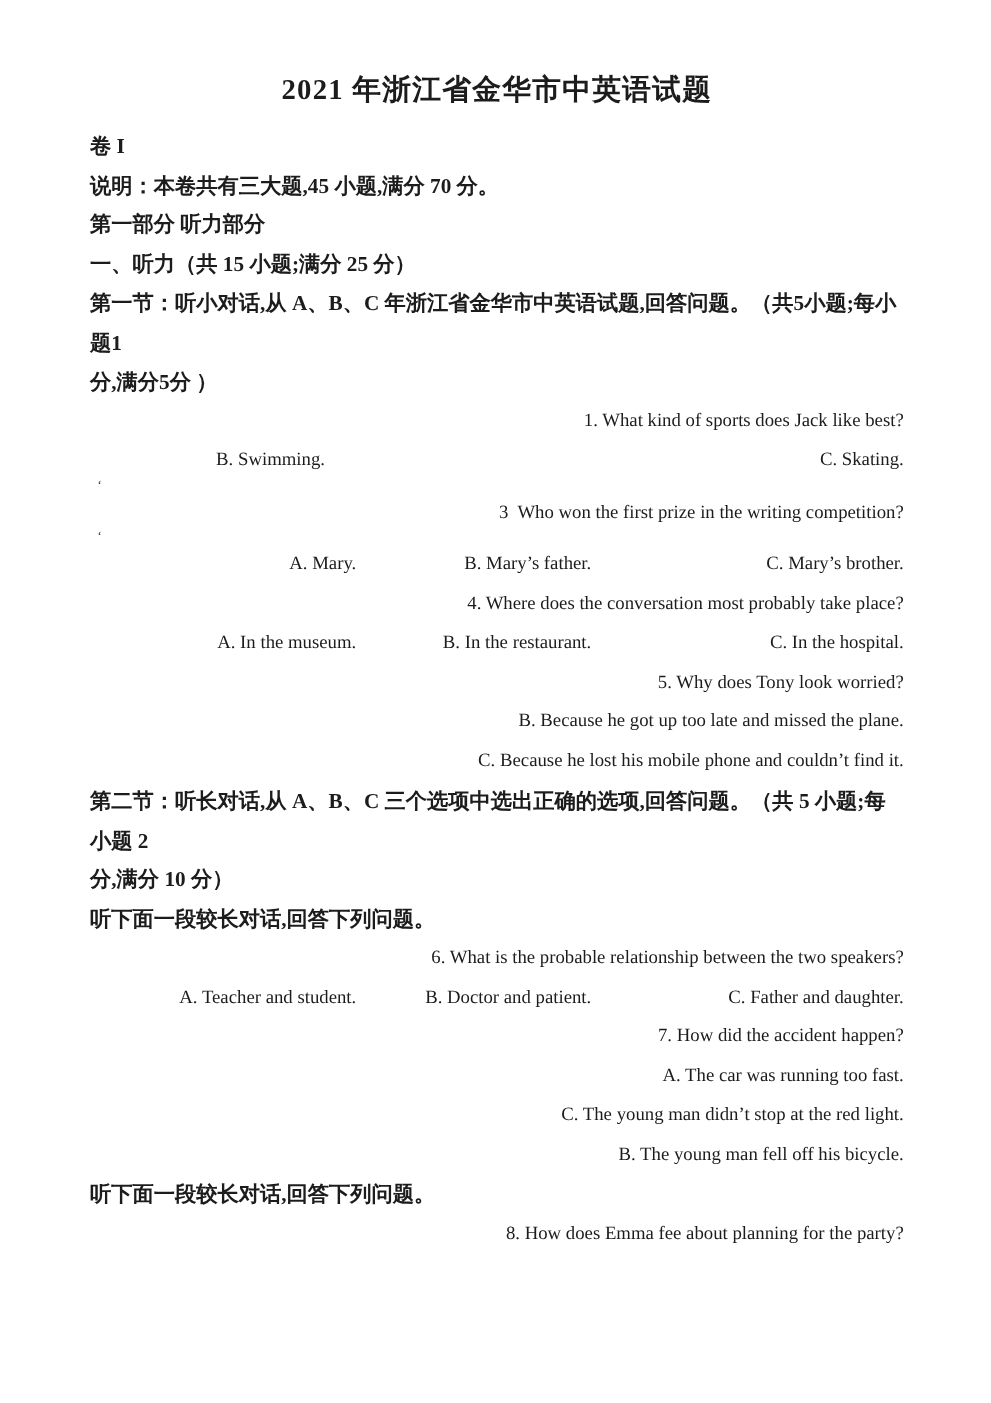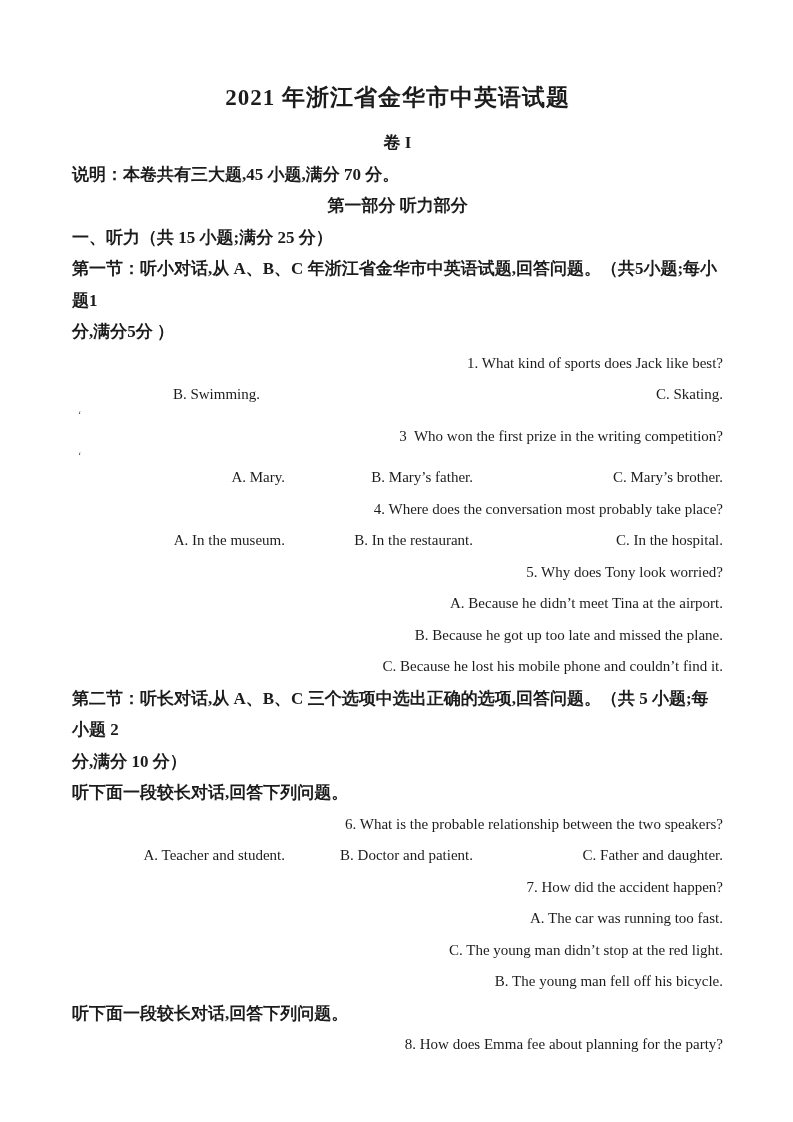--- a/index.html
+++ b/index.html
@@ -8,35 +8,35 @@
     width: 793px;
     height: 1122px;
     overflow: hidden;
     font-family: "Liberation Serif", "DejaVu Serif", serif;
     color: #1c1c1c;
   }
   .page {
     width: 793px;
     height: 1122px;
     background: #ffffff;
-    padding: 80px 70px 0 72px;
+    padding: 54px 70px 0 72px;
   }
   .doc-title {
     text-align: center;
     font-weight: bold;
     font-size: 23px;
     line-height: 36px;
     letter-spacing: 1px;
     white-space: pre-wrap;
   }
   .line {
     line-height: 31.5px;
     white-space: pre-wrap;
   }
-  .center { text-align: center; }
+  .center { text-align: left; }
   .zh-bold {
     font-weight: bold;
     font-size: 17px;
   }
   .vol { margin-top: 11px; }
   .en { font-size: 15px; text-align: right; }
   .options { display: flex; }
   .opt-a { display: inline-block; width: 213px; }
   .opt-b { display: inline-block; width: 188px; }
   .opt-c { display: inline-block; flex: 1; }
@@ -83,21 +83,20 @@
   </div>
 
   <div class="line en">4. Where does the conversation most probably take place?</div>
   <div class="line en options">
     <span class="opt-a">A. In the museum.</span>
     <span class="opt-b">B. In the restaurant.</span>
     <span class="opt-c">C. In the hospital.</span>
   </div>
 
   <div class="line en">5. Why does Tony look worried?</div>
-  <div class="line en">A. Because he didn’t meet Tina at the airport.</div>
   <div class="line en">B. Because he got up too late and missed the plane.</div>
   <div class="line en">C. Because he lost his mobile phone and couldn’t find it.</div>
 
   <div class="line zh-bold">第二节：听长对话,从 A、B、C 三个选项中选出正确的选项,回答问题。（共 5 小题;每小题 2</div>
   <div class="line zh-bold">分,满分 10 分）</div>
 
   <div class="line zh-bold">听下面一段较长对话,回答下列问题。</div>
 
   <div class="line en">6. What is the probable relationship between the two speakers?</div>
   <div class="line en options">

